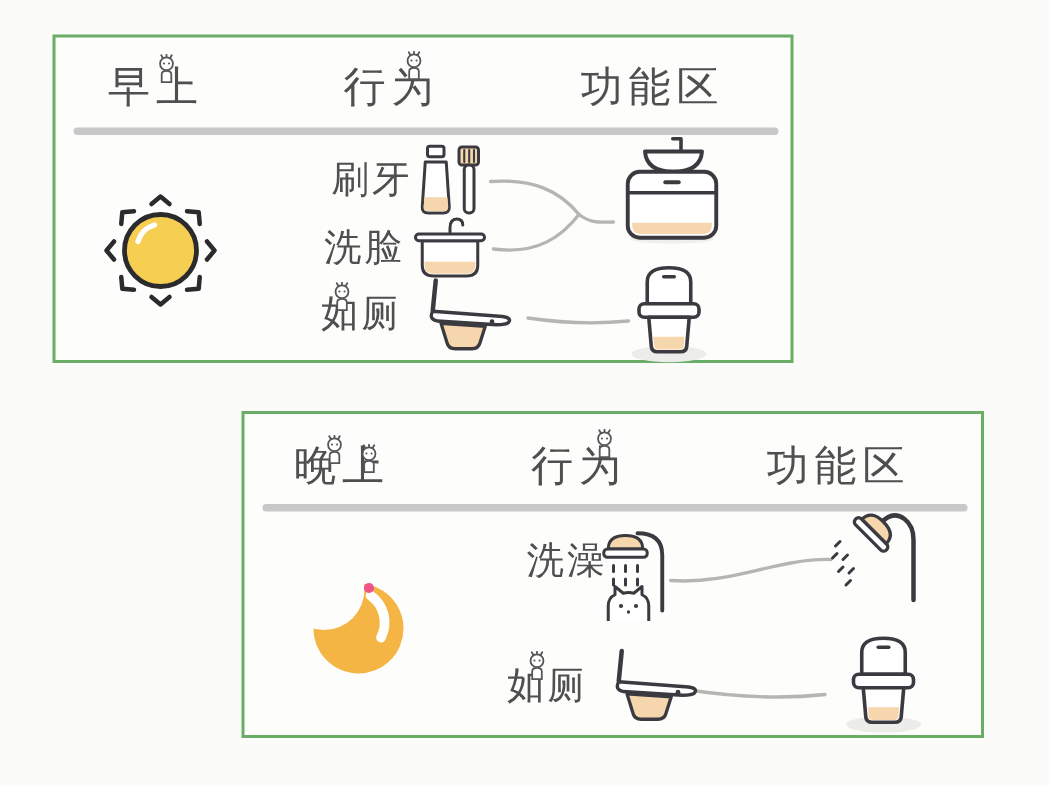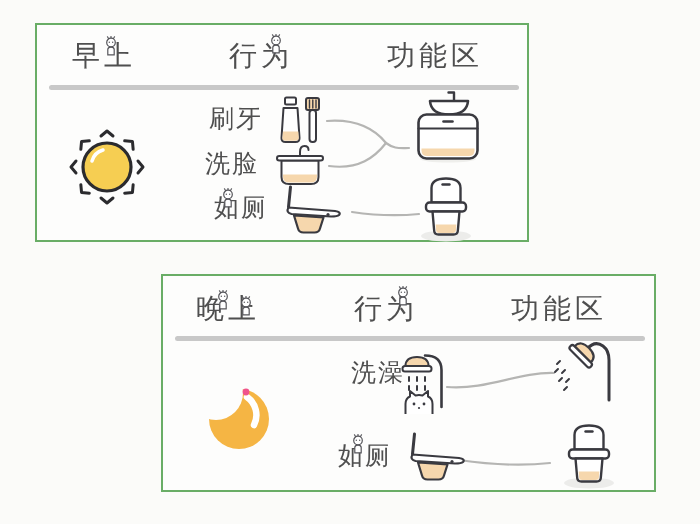--- a/index.html
+++ b/index.html
@@ -1,17 +1,17 @@
 <!DOCTYPE html>
 <html><head>
 <meta charset="utf-8">
 <style>
   html,body{margin:0;padding:0;background:#fbfbf9;}
   .stage{position:relative;width:700px;height:524px;background:#fbfbf9;overflow:hidden;
-         font-family:Liberation Mono, monospace;}
+         font-family:Liberation Sans, sans-serif;}
   .panel{position:absolute;background:#fdfdfc;border:2px solid #69ad66;box-sizing:border-box;}
   .p-morning{left:35px;top:23px;width:494px;height:219px;}
   .p-evening{left:161px;top:274px;width:495px;height:218px;}
   .hdr{position:absolute;font-size:28px;letter-spacing:4px;color:#4f4f4f;white-space:nowrap;line-height:1;}
   .lbl{position:absolute;font-size:25px;letter-spacing:2px;color:#4f4f4f;white-space:nowrap;line-height:1;}
   .sep{position:absolute;left:12px;top:60px;width:470px;height:5px;border-radius:3px;background:#c8c8c8;}
   .abs{position:absolute;}
   .connectors{position:absolute;left:0;top:0;}
   .mascot{position:absolute;width:14px;height:20px;}
   svg{display:block;}
@@ -45,33 +45,33 @@
         <path d="M36 9 L42 4 L48 9" transform="rotate(135 42 40)"></path>
         <path d="M36 9 L42 4 L48 9" transform="rotate(180 42 40)"></path>
         <path d="M36 9 L42 4 L48 9" transform="rotate(225 42 40)"></path>
         <path d="M36 9 L42 4 L48 9" transform="rotate(270 42 40)"></path>
         <path d="M36 9 L42 4 L48 9" transform="rotate(315 42 40)"></path>
       </g>
       <circle cx="42" cy="40" r="24" fill="#f6ce52" stroke="#2b2b2e" stroke-width="3.2"></circle>
       <path d="M27 34 A16 16 0 0 1 38 23" stroke="#ffffff" stroke-width="3.5" fill="none" stroke-linecap="round"></path>
     </svg>
 
-    <span class="lbl" style="left:172px;top:83px">刷牙</span>
+    <span class="lbl" style="left:184px;top:83px">刷牙</span>
     <svg class="abs" style="left:241px;top:70px" width="48" height="52" viewBox="0 0 48 52">
       <g stroke="#3a3a40" stroke-width="2" stroke-linejoin="round" stroke-linecap="round">
         <rect x="7" y="2.5" width="11" height="7" rx="1.5" fill="#fff"></rect>
         <path d="M5.5 13 H19.5 L21.5 43 Q21.7 47 17.5 47 H7.5 Q3.3 47 3.5 43 Z" fill="#fff"></path>
         <path d="M5 36.5 H20.3 L20.8 42.8 Q20.8 45.8 17.5 45.8 H7.6 Q4.2 45.8 4.4 42.8 Z" fill="#f6d7ad" stroke="none"></path>
         <rect x="28" y="3" width="13" height="12" rx="2" fill="#f6d7ad"></rect>
         <path d="M31.5 5 V13 M34.8 5 V13 M38 5 V13" fill="none" stroke-width="1.4"></path>
         <rect x="31.5" y="15" width="6.5" height="32" rx="3" fill="#fff"></rect>
       </g>
     </svg>
 
-    <span class="lbl" style="left:168px;top:128px">洗脸</span>
+    <span class="lbl" style="left:179px;top:128px">洗脸</span>
     <svg class="abs" style="left:236px;top:118px" width="54" height="46" viewBox="0 0 54 46">
       <g stroke="#3a3a40" stroke-width="2" stroke-linejoin="round" stroke-linecap="round">
         <path d="M27 13 V9 Q27 3 31.5 3 Q35.5 3 35.5 7" fill="none"></path>
         <path d="M8.5 17.5 V34 Q8.5 41 16 41 H38 Q45.5 41 45.5 34 V17.5 Z" fill="#fff"></path>
         <path d="M10 31.5 H44 V33.5 Q44 39.5 38 39.5 H16 Q10 39.5 10 33.5 Z" fill="#f6d7ad" stroke="none"></path>
         <rect x="4" y="13" width="46" height="4.5" rx="2.2" fill="#fff"></rect>
       </g>
     </svg>
 
     <span class="lbl" style="left:177px;top:172px">如厕</span>

